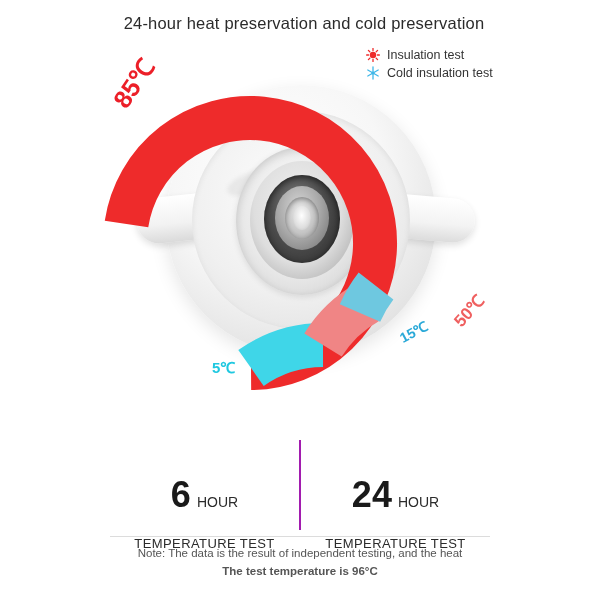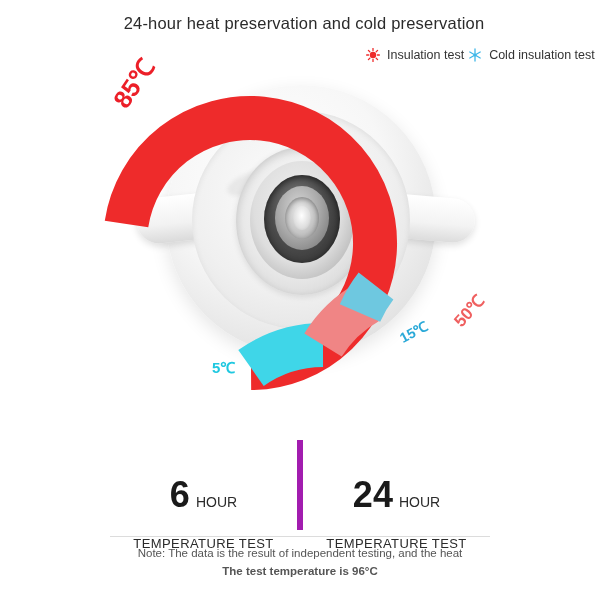--- a/index.html
+++ b/index.html
@@ -32,20 +32,21 @@
     font-family: "Liberation Sans", sans-serif;
     letter-spacing: 0.2px;
   }
 
   
   .legend {
     position: absolute;
     top: 48px;
     left: 366px;
     display: flex;
+    flex-direction: column;
     gap: 4px;
   }
   .legend-row {
     display: flex;
     align-items: center;
     gap: 7px;
     font-size: 12.5px;
     color: #333;
   }
   .legend-mark {
@@ -228,21 +229,21 @@
     display: flex;
   }
   .stat {
     flex: 1;
     display: flex;
     flex-direction: column;
     align-items: center;
     justify-content: flex-start;
     padding-top: 6px;
   }
-  .stat + .stat { border-left: 6px solid #a21caf; }
+  .stat + .stat { border-left: 2px solid #a21caf; }
   .stat-top {
     display: flex;
     align-items: baseline;
     gap: 6px;
   }
   .stat-num {
     font-size: 36px;
     font-weight: bold;
     color: #1a1a1a;
     line-height: 1;

